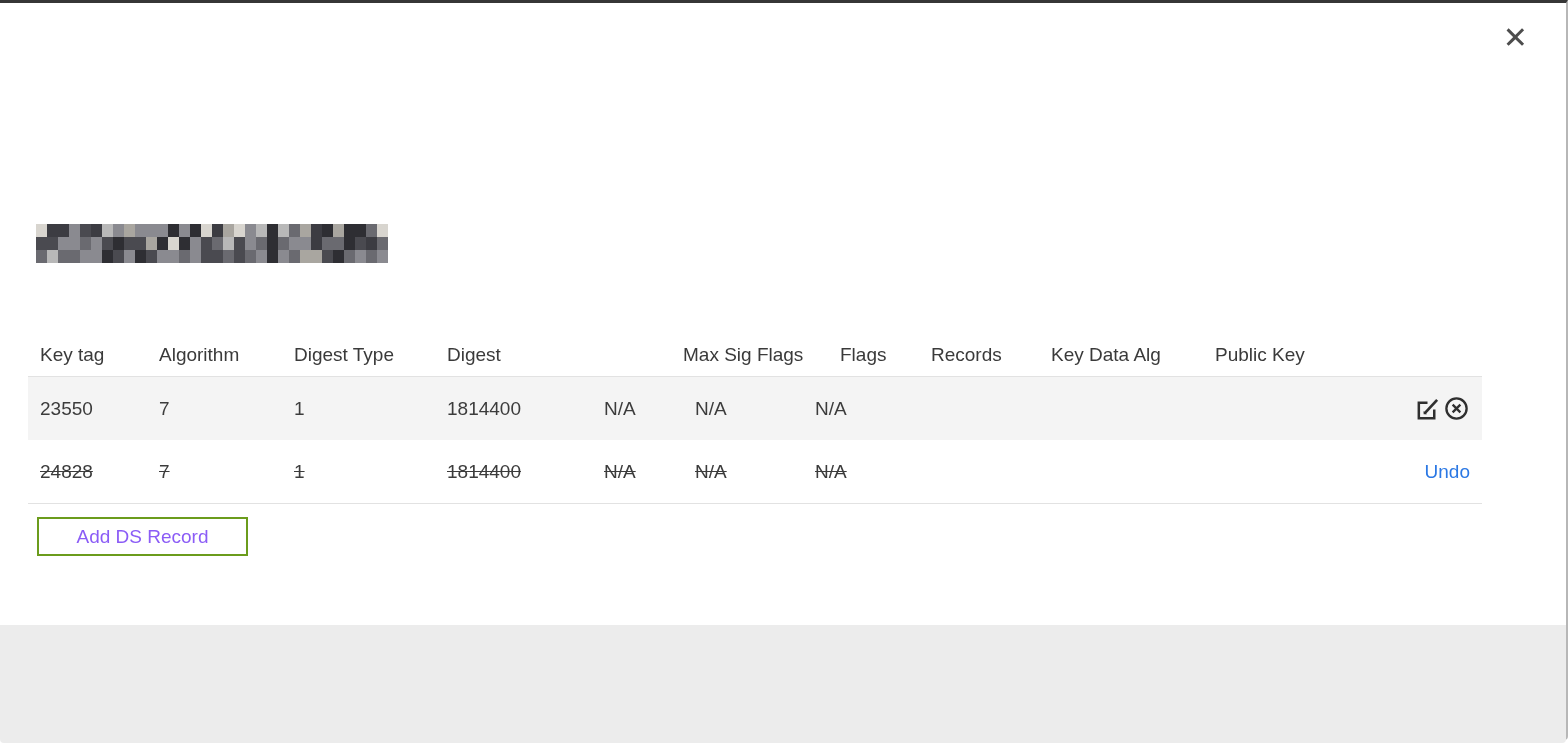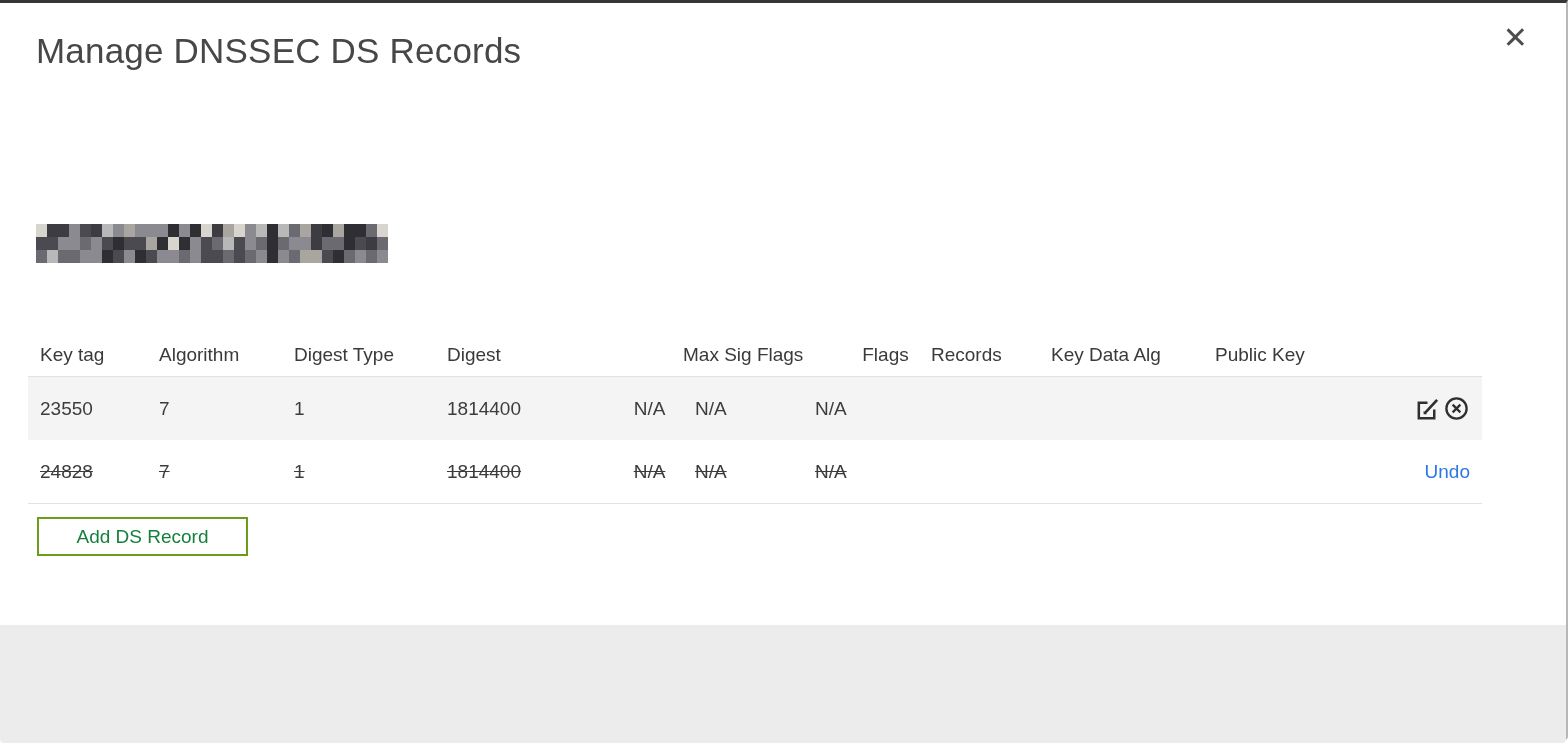--- a/index.html
+++ b/index.html
@@ -42,50 +42,49 @@
   .trow{display:flex;align-items:center;box-sizing:border-box;}
   .thead{height:44px;border-bottom:1px solid #e2e2e2;font-size:19px;color:#3a3a3a;}
   .tr1{height:63px;background:#f4f4f4;font-size:19px;}
   .tr2{height:64px;background:#ffffff;border-bottom:1px solid #e2e2e2;font-size:19px;}
   .cell{box-sizing:border-box;flex:0 0 auto;white-space:nowrap;overflow:hidden;}
   .c1{width:131px;padding-left:12px;}
   .c2{width:135px;}
   .c3{width:153px;}
   .c4{width:236px;}
   .c5{width:157px;}
-  .c6{width:91px;text-align:center;}
+  .c6{width:91px;}
   .c7{width:120px;}
   .c8{width:164px;}
   .c9{width:143px;}
   .c10{flex:1 1 auto;text-align:right;padding-right:12px;}
   .struck .cell{text-decoration:line-through;}
   .struck .cell.no-strike{text-decoration:none;}
   .action-icons{display:inline-flex;align-items:center;gap:2px;}
   .icon-btn{cursor:pointer;display:inline-block;line-height:0;}
   .link{color:#2b78e4;text-decoration:none;cursor:pointer;}
   .undo-link{font-size:19px;}
   .add-btn{
     position:absolute;left:37px;top:514px;width:211px;height:39px;
-    background:#ffffff;border:2px solid #6b9c1c;color:#15803d;
+    background:#ffffff;border:2px solid #6b9c1c;color:#8b5cf6;
     font-size:19px;font-family:inherit;cursor:pointer;
     display:flex;align-items:center;justify-content:center;box-sizing:border-box;
   }
   .footer{
     position:absolute;left:0;right:0;top:622px;height:118px;
     background:#ececec;
     border-bottom-left-radius:4px;border-bottom-right-radius:4px;
   }
   svg.glyph{display:inline-block;vertical-align:middle;}
 </style>
 </head>
 <body>
 
 <div class="frame">
 
-  <div class="modal-title">Manage DNSSEC DS Records</div>
 
   <div class="close-btn">✕</div>
 
   <div class="redacted" id="redacted-domain"><span class="px" style="background: rgb(216, 213, 207);"></span><span class="px" style="background: rgb(60, 60, 66);"></span><span class="px" style="background: rgb(60, 60, 66);"></span><span class="px" style="background: rgb(138, 138, 144);"></span><span class="px" style="background: rgb(74, 74, 80);"></span><span class="px" style="background: rgb(60, 60, 66);"></span><span class="px" style="background: rgb(184, 184, 184);"></span><span class="px" style="background: rgb(138, 138, 144);"></span><span class="px" style="background: rgb(169, 166, 160);"></span><span class="px" style="background: rgb(138, 138, 144);"></span><span class="px" style="background: rgb(138, 138, 144);"></span><span class="px" style="background: rgb(138, 138, 144);"></span><span class="px" style="background: rgb(46, 46, 51);"></span><span class="px" style="background: rgb(138, 138, 144);"></span><span class="px" style="background: rgb(46, 46, 51);"></span><span class="px" style="background: rgb(216, 213, 207);"></span><span class="px" style="background: rgb(60, 60, 66);"></span><span class="px" style="background: rgb(169, 166, 160);"></span><span class="px" style="background: rgb(216, 213, 207);"></span><span class="px" style="background: rgb(138, 138, 144);"></span><span class="px" style="background: rgb(184, 184, 184);"></span><span class="px" style="background: rgb(46, 46, 51);"></span><span class="px" style="background: rgb(184, 184, 184);"></span><span class="px" style="background: rgb(106, 106, 112);"></span><span class="px" style="background: rgb(169, 166, 160);"></span><span class="px" style="background: rgb(60, 60, 66);"></span><span class="px" style="background: rgb(46, 46, 51);"></span><span class="px" style="background: rgb(169, 166, 160);"></span><span class="px" style="background: rgb(46, 46, 51);"></span><span class="px" style="background: rgb(46, 46, 51);"></span><span class="px" style="background: rgb(106, 106, 112);"></span><span class="px" style="background: rgb(216, 213, 207);"></span><span class="px" style="background: rgb(74, 74, 80);"></span><span class="px" style="background: rgb(74, 74, 80);"></span><span class="px" style="background: rgb(138, 138, 144);"></span><span class="px" style="background: rgb(138, 138, 144);"></span><span class="px" style="background: rgb(106, 106, 112);"></span><span class="px" style="background: rgb(138, 138, 144);"></span><span class="px" style="background: rgb(74, 74, 80);"></span><span class="px" style="background: rgb(46, 46, 51);"></span><span class="px" style="background: rgb(74, 74, 80);"></span><span class="px" style="background: rgb(74, 74, 80);"></span><span class="px" style="background: rgb(169, 166, 160);"></span><span class="px" style="background: rgb(46, 46, 51);"></span><span class="px" style="background: rgb(216, 213, 207);"></span><span class="px" style="background: rgb(46, 46, 51);"></span><span class="px" style="background: rgb(138, 138, 144);"></span><span class="px" style="background: rgb(74, 74, 80);"></span><span class="px" style="background: rgb(106, 106, 112);"></span><span class="px" style="background: rgb(184, 184, 184);"></span><span class="px" style="background: rgb(74, 74, 80);"></span><span class="px" style="background: rgb(138, 138, 144);"></span><span class="px" style="background: rgb(106, 106, 112);"></span><span class="px" style="background: rgb(46, 46, 51);"></span><span class="px" style="background: rgb(106, 106, 112);"></span><span class="px" style="background: rgb(138, 138, 144);"></span><span class="px" style="background: rgb(138, 138, 144);"></span><span class="px" style="background: rgb(60, 60, 66);"></span><span class="px" style="background: rgb(106, 106, 112);"></span><span class="px" style="background: rgb(106, 106, 112);"></span><span class="px" style="background: rgb(46, 46, 51);"></span><span class="px" style="background: rgb(74, 74, 80);"></span><span class="px" style="background: rgb(60, 60, 66);"></span><span class="px" style="background: rgb(106, 106, 112);"></span><span class="px" style="background: rgb(106, 106, 112);"></span><span class="px" style="background: rgb(184, 184, 184);"></span><span class="px" style="background: rgb(106, 106, 112);"></span><span class="px" style="background: rgb(106, 106, 112);"></span><span class="px" style="background: rgb(138, 138, 144);"></span><span class="px" style="background: rgb(138, 138, 144);"></span><span class="px" style="background: rgb(46, 46, 51);"></span><span class="px" style="background: rgb(74, 74, 80);"></span><span class="px" style="background: rgb(138, 138, 144);"></span><span class="px" style="background: rgb(46, 46, 51);"></span><span class="px" style="background: rgb(74, 74, 80);"></span><span class="px" style="background: rgb(138, 138, 144);"></span><span class="px" style="background: rgb(138, 138, 144);"></span><span class="px" style="background: rgb(106, 106, 112);"></span><span class="px" style="background: rgb(138, 138, 144);"></span><span class="px" style="background: rgb(74, 74, 80);"></span><span class="px" style="background: rgb(74, 74, 80);"></span><span class="px" style="background: rgb(106, 106, 112);"></span><span class="px" style="background: rgb(74, 74, 80);"></span><span class="px" style="background: rgb(106, 106, 112);"></span><span class="px" style="background: rgb(138, 138, 144);"></span><span class="px" style="background: rgb(46, 46, 51);"></span><span class="px" style="background: rgb(138, 138, 144);"></span><span class="px" style="background: rgb(106, 106, 112);"></span><span class="px" style="background: rgb(169, 166, 160);"></span><span class="px" style="background: rgb(169, 166, 160);"></span><span class="px" style="background: rgb(74, 74, 80);"></span><span class="px" style="background: rgb(46, 46, 51);"></span><span class="px" style="background: rgb(106, 106, 112);"></span><span class="px" style="background: rgb(138, 138, 144);"></span><span class="px" style="background: rgb(106, 106, 112);"></span><span class="px" style="background: rgb(138, 138, 144);"></span></div>
 
 
   <div class="ds-table">
 
     <div class="trow thead">
       <div class="cell c1">Key tag</div>

